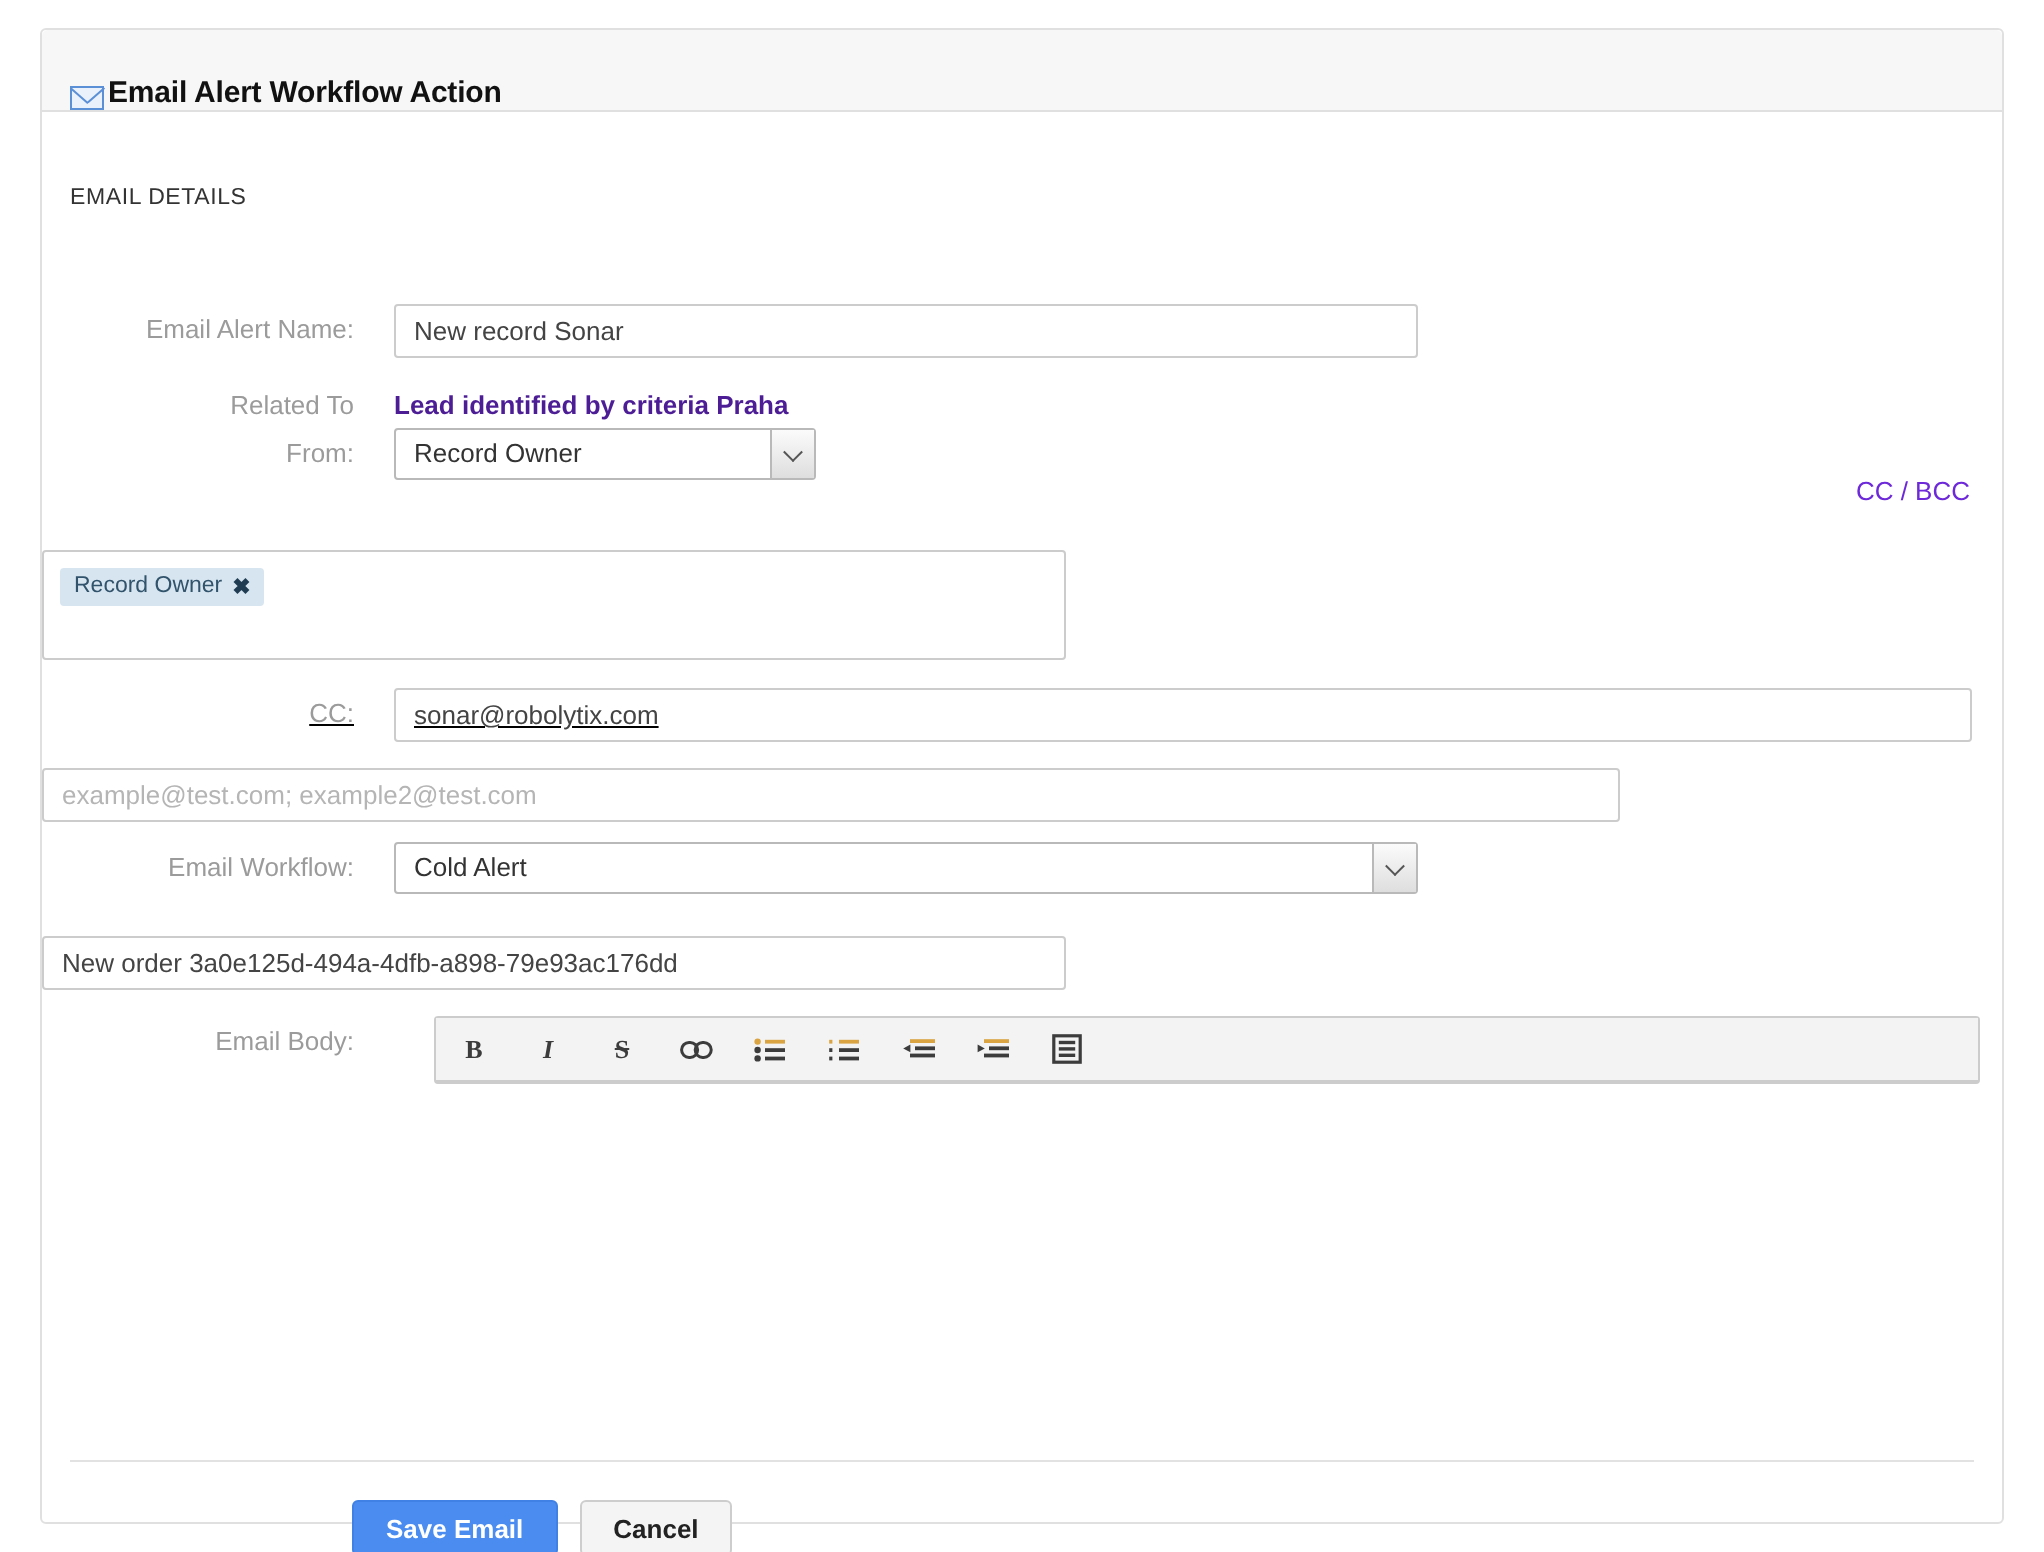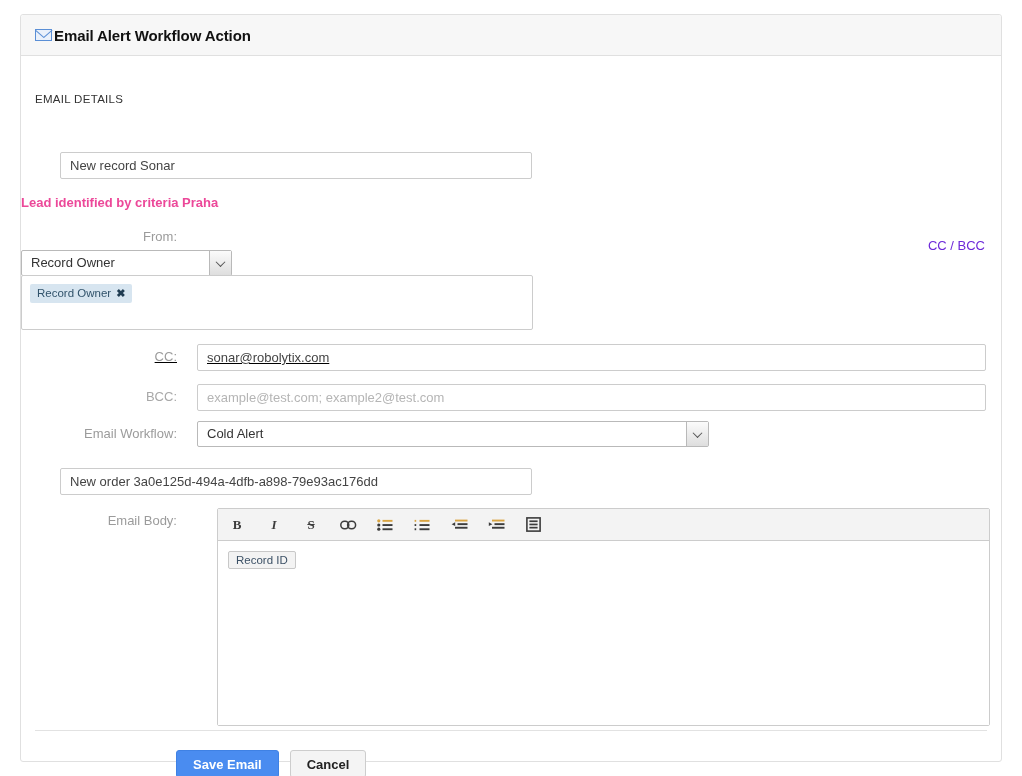--- a/index.html
+++ b/index.html
@@ -17,21 +17,21 @@
     background: #ffffff;
     border: 1px solid #e0e0e0;
     border-radius: 3px;
   }
   .panel-header {
     height: 41px;
     background: #f7f7f7;
     border-bottom: 1px solid #e0e0e0;
     border-radius: 3px 3px 0 0;
     display: flex;
-    align-items: center;
+    align-items: flex-end;
     padding-left: 14px;
   }
   .env-icon {
     width: 17px; height: 12px;
     border: 1px solid #5b8fd6;
     background: #eaf1fb;
     position: relative;
     margin-right: 2px;
     flex: none;
   }
@@ -79,21 +79,21 @@
     border: 1px solid #cccccc;
     border-radius: 2px;
     font-size: 13px;
     color: #444;
     padding: 0 9px;
     font-family: "Liberation Sans", sans-serif;
     background: #fff;
     outline: none;
   }
   .txt::placeholder { color: #b5b5b5; }
-  .w-short { width: 472px; margin-left: 39px; }
+  .w-short { width: 512px; }
   .w-long  { width: 789px; }
 
   .sel-wrap {
     position: relative;
     display: inline-block;
     height: 26px;
   }
   .sel {
     height: 26px;
     border: 1px solid #b9b9b9;
@@ -114,21 +114,21 @@
     border-left: 1px solid #b9b9b9;
     display: flex; align-items: center; justify-content: center;
   }
   .chev {
     width: 7px; height: 7px;
     border-left: 1.6px solid #555;
     border-bottom: 1.6px solid #555;
     transform: rotate(-45deg) translate(1px,-1px);
   }
 
-  .related { font-size: 13px; font-weight: bold; color: #ec4899; line-height: 26px; }
+  .related { font-size: 13px; font-weight: bold; color: #4c1d95; line-height: 26px; }
 
   .tokens-box {
     width: 512px; height: 55px;
     border: 1px solid #cccccc;
     border-radius: 2px;
     background: #fff;
     padding: 7px 8px;
   }
   .token {
     display: inline-flex;
@@ -216,28 +216,30 @@
   <div class="panel-header">
     <span class="env-icon"></span>
     <span class="panel-title">Email Alert Workflow Action</span>
   </div>
 
   <div class="panel-body">
 
     <div class="section-title">EMAIL DETAILS</div>
 
     <div class="row" style="left:0; top:96px;">
+      <div class="lbl">Email Alert Name:</div>
       <input class="txt w-short" type="text" value="New record Sonar" style="">
     </div>
 
     <div class="row" style="left:0; top:134px;">
+      <div class="lbl">Related To</div>
       <div class="related">Lead identified by criteria Praha</div>
     </div>
 
-    <div class="row" style="left:0; top:168px;flex-direction:column;">
+    <div class="row" style="left:0; top:158px;">
       <div class="lbl">From:</div>
       <div class="sel-wrap" style="width:211px;">
         <div class="sel">Record Owner</div>
         <span class="sel-btn">
             <span class="chev"></span>
           </span>
       </div>
     </div>
 
     <div class="ccbcc">CC / BCC</div>
@@ -250,21 +252,20 @@
         </span>
       </div>
     </div>
 
     <div class="row" style="left:0; top:288px;text-decoration:underline;">
       <div class="lbl">CC:</div>
       <input class="txt w-long" type="text" value="sonar@robolytix.com" style="">
     </div>
 
     <div class="row" style="left:0; top:328px;">
-      <div class="lbl bcc">BCC:</div>
       <input class="txt w-long" type="text" placeholder="example@test.com; example2@test.com" style="">
     </div>
 
     <div class="row" style="left:0; top:365px;">
       <div class="lbl">Email Workflow:</div>
       <div class="sel-wrap" style="width:512px;">
         <div class="sel">Cold Alert</div>
         <span class="sel-btn">
             <span class="chev"></span>
           </span>
@@ -328,23 +329,20 @@
         </span>
         <span class="tb">
           <svg width="15" height="15" viewBox="0 0 15 15">
             <rect x="0.9" y="0.9" width="13.2" height="13.2" fill="none" stroke="#3c3c3c" stroke-width="1.6"></rect>
             <rect x="3.4" y="3.4" width="8.2" height="1.7" fill="#3c3c3c"></rect>
             <rect x="3.4" y="6.6" width="8.2" height="1.7" fill="#3c3c3c"></rect>
             <rect x="3.4" y="9.8" width="8.2" height="1.7" fill="#3c3c3c"></rect>
           </svg>
         </span>
       </div>
-      <div class="editor-body">
-        <span class="field-token">Record ID</span>
-      </div>
     </div>
 
     <div class="divider"></div>
 
     <div class="btnbar">
       <button class="btn btn-primary">Save Email</button>
       <button class="btn btn-default">Cancel</button>
     </div>
 
   </div>

